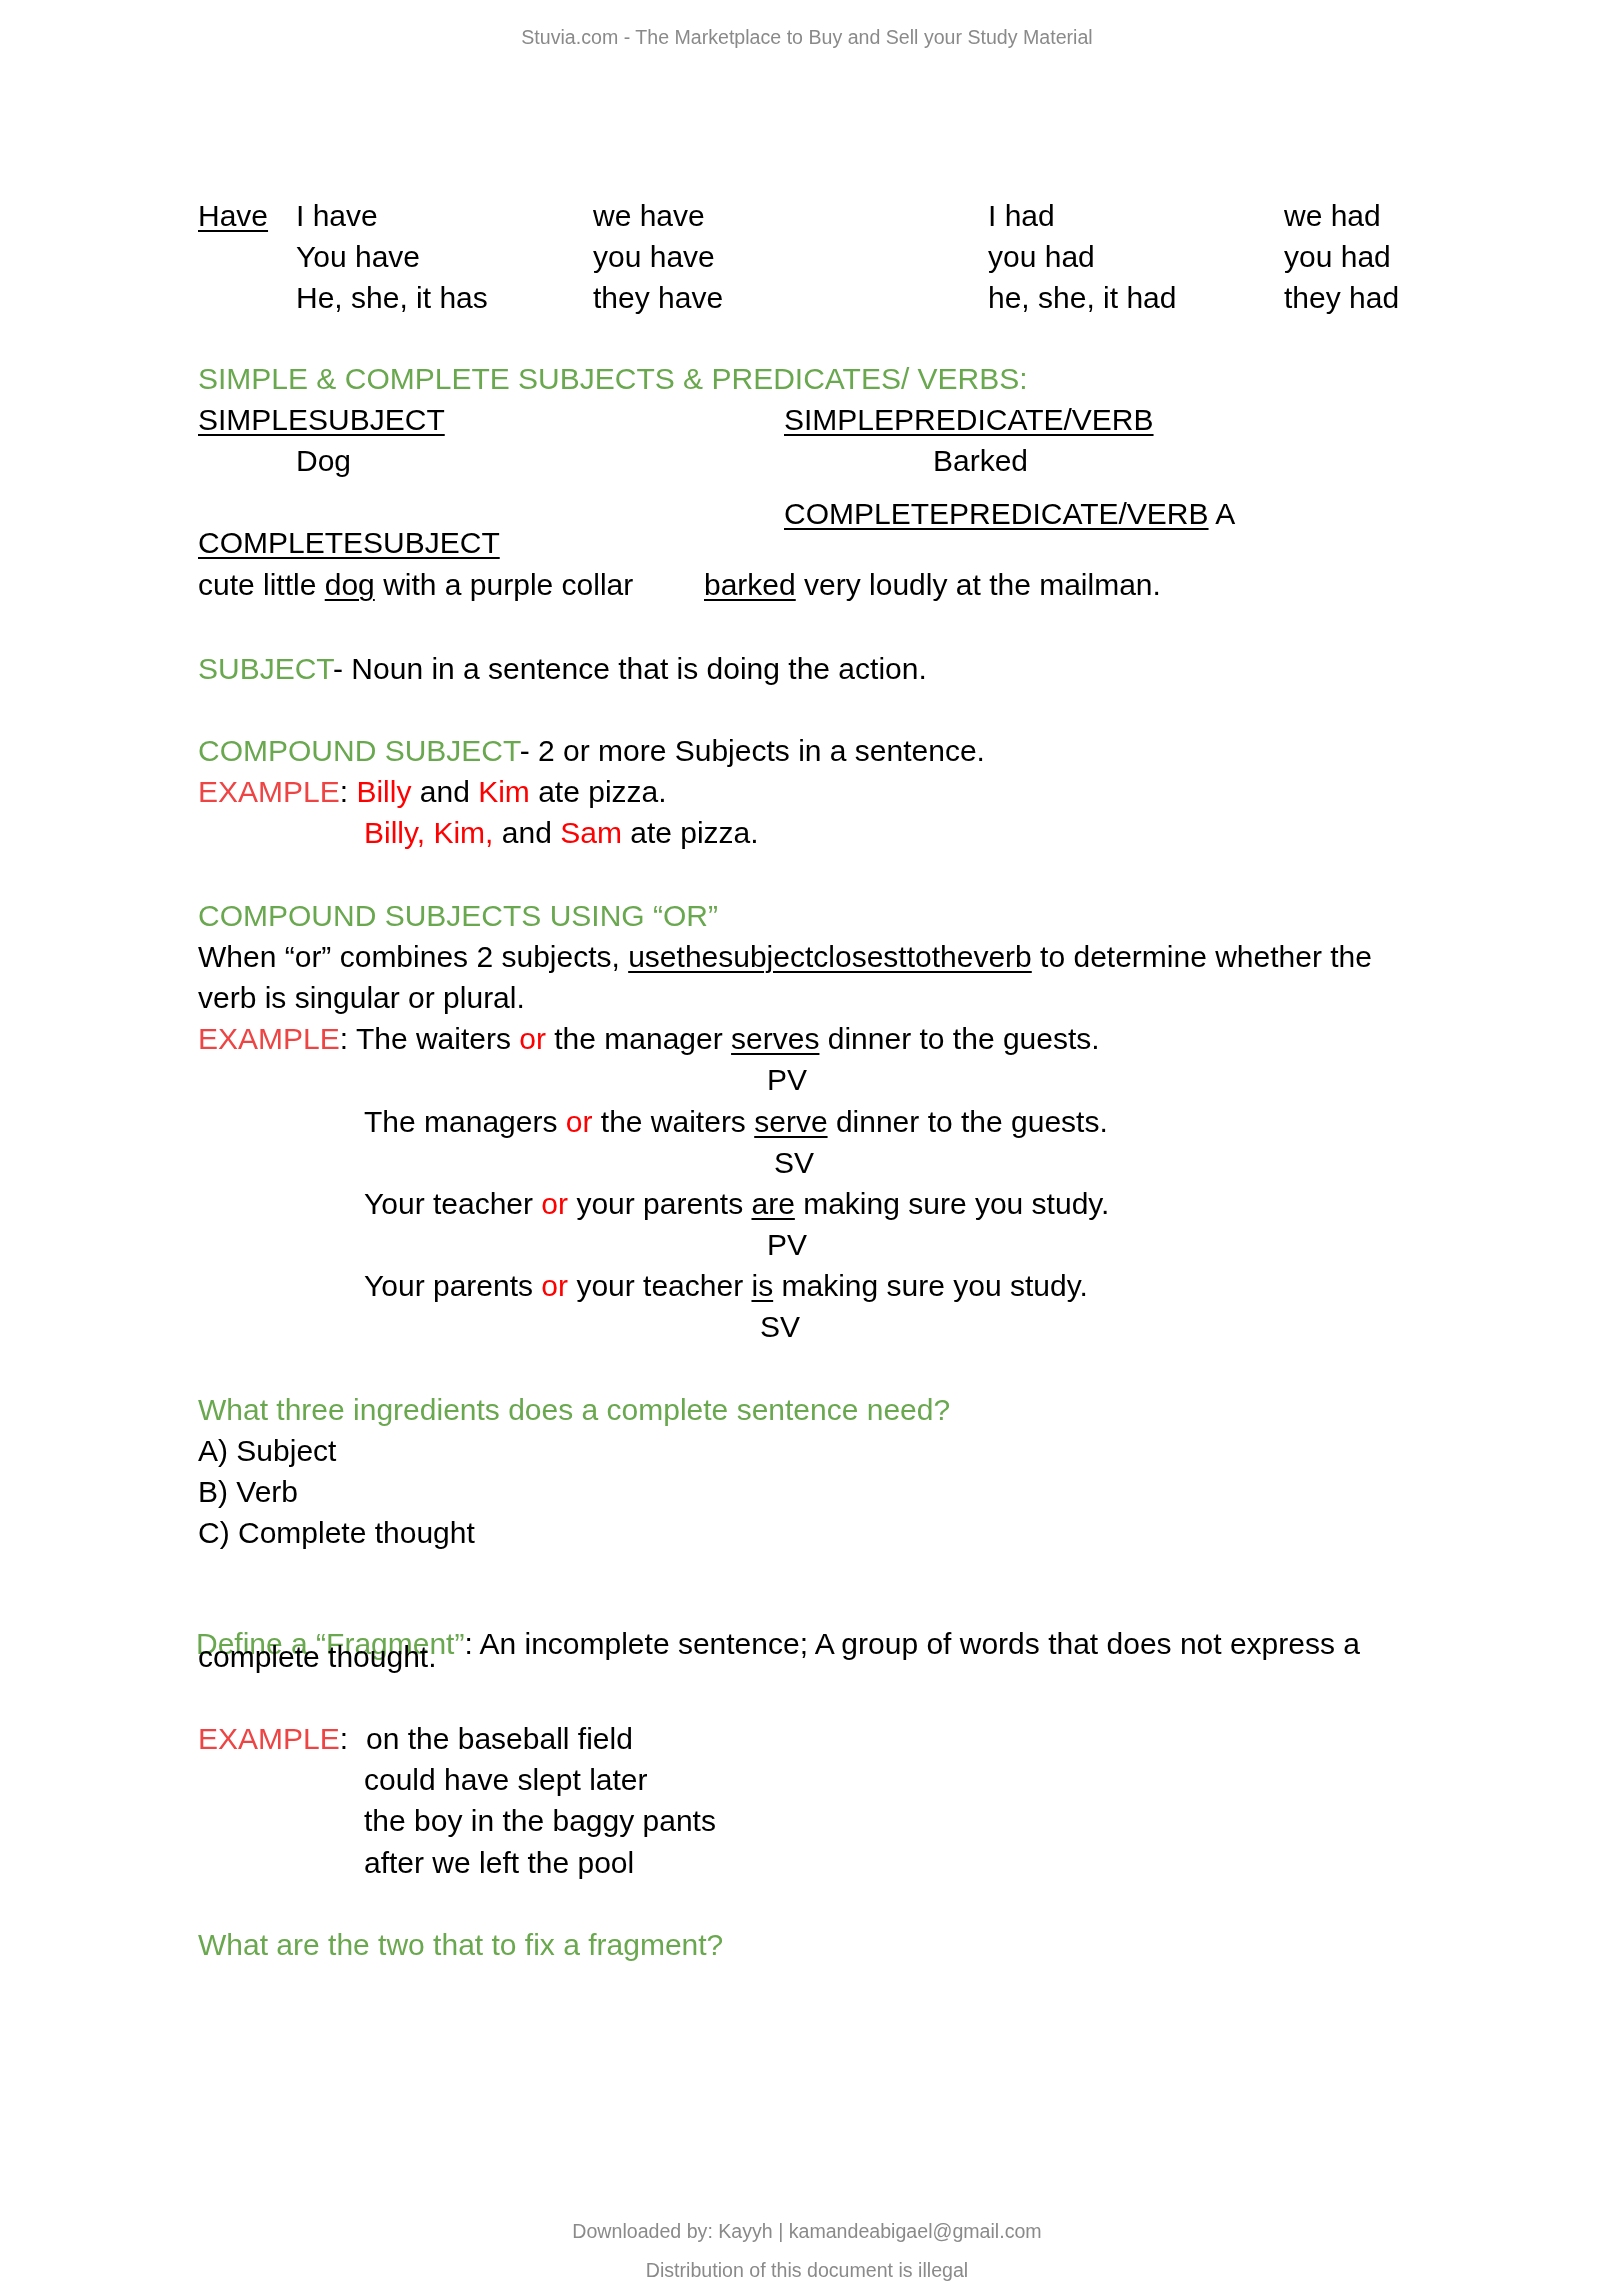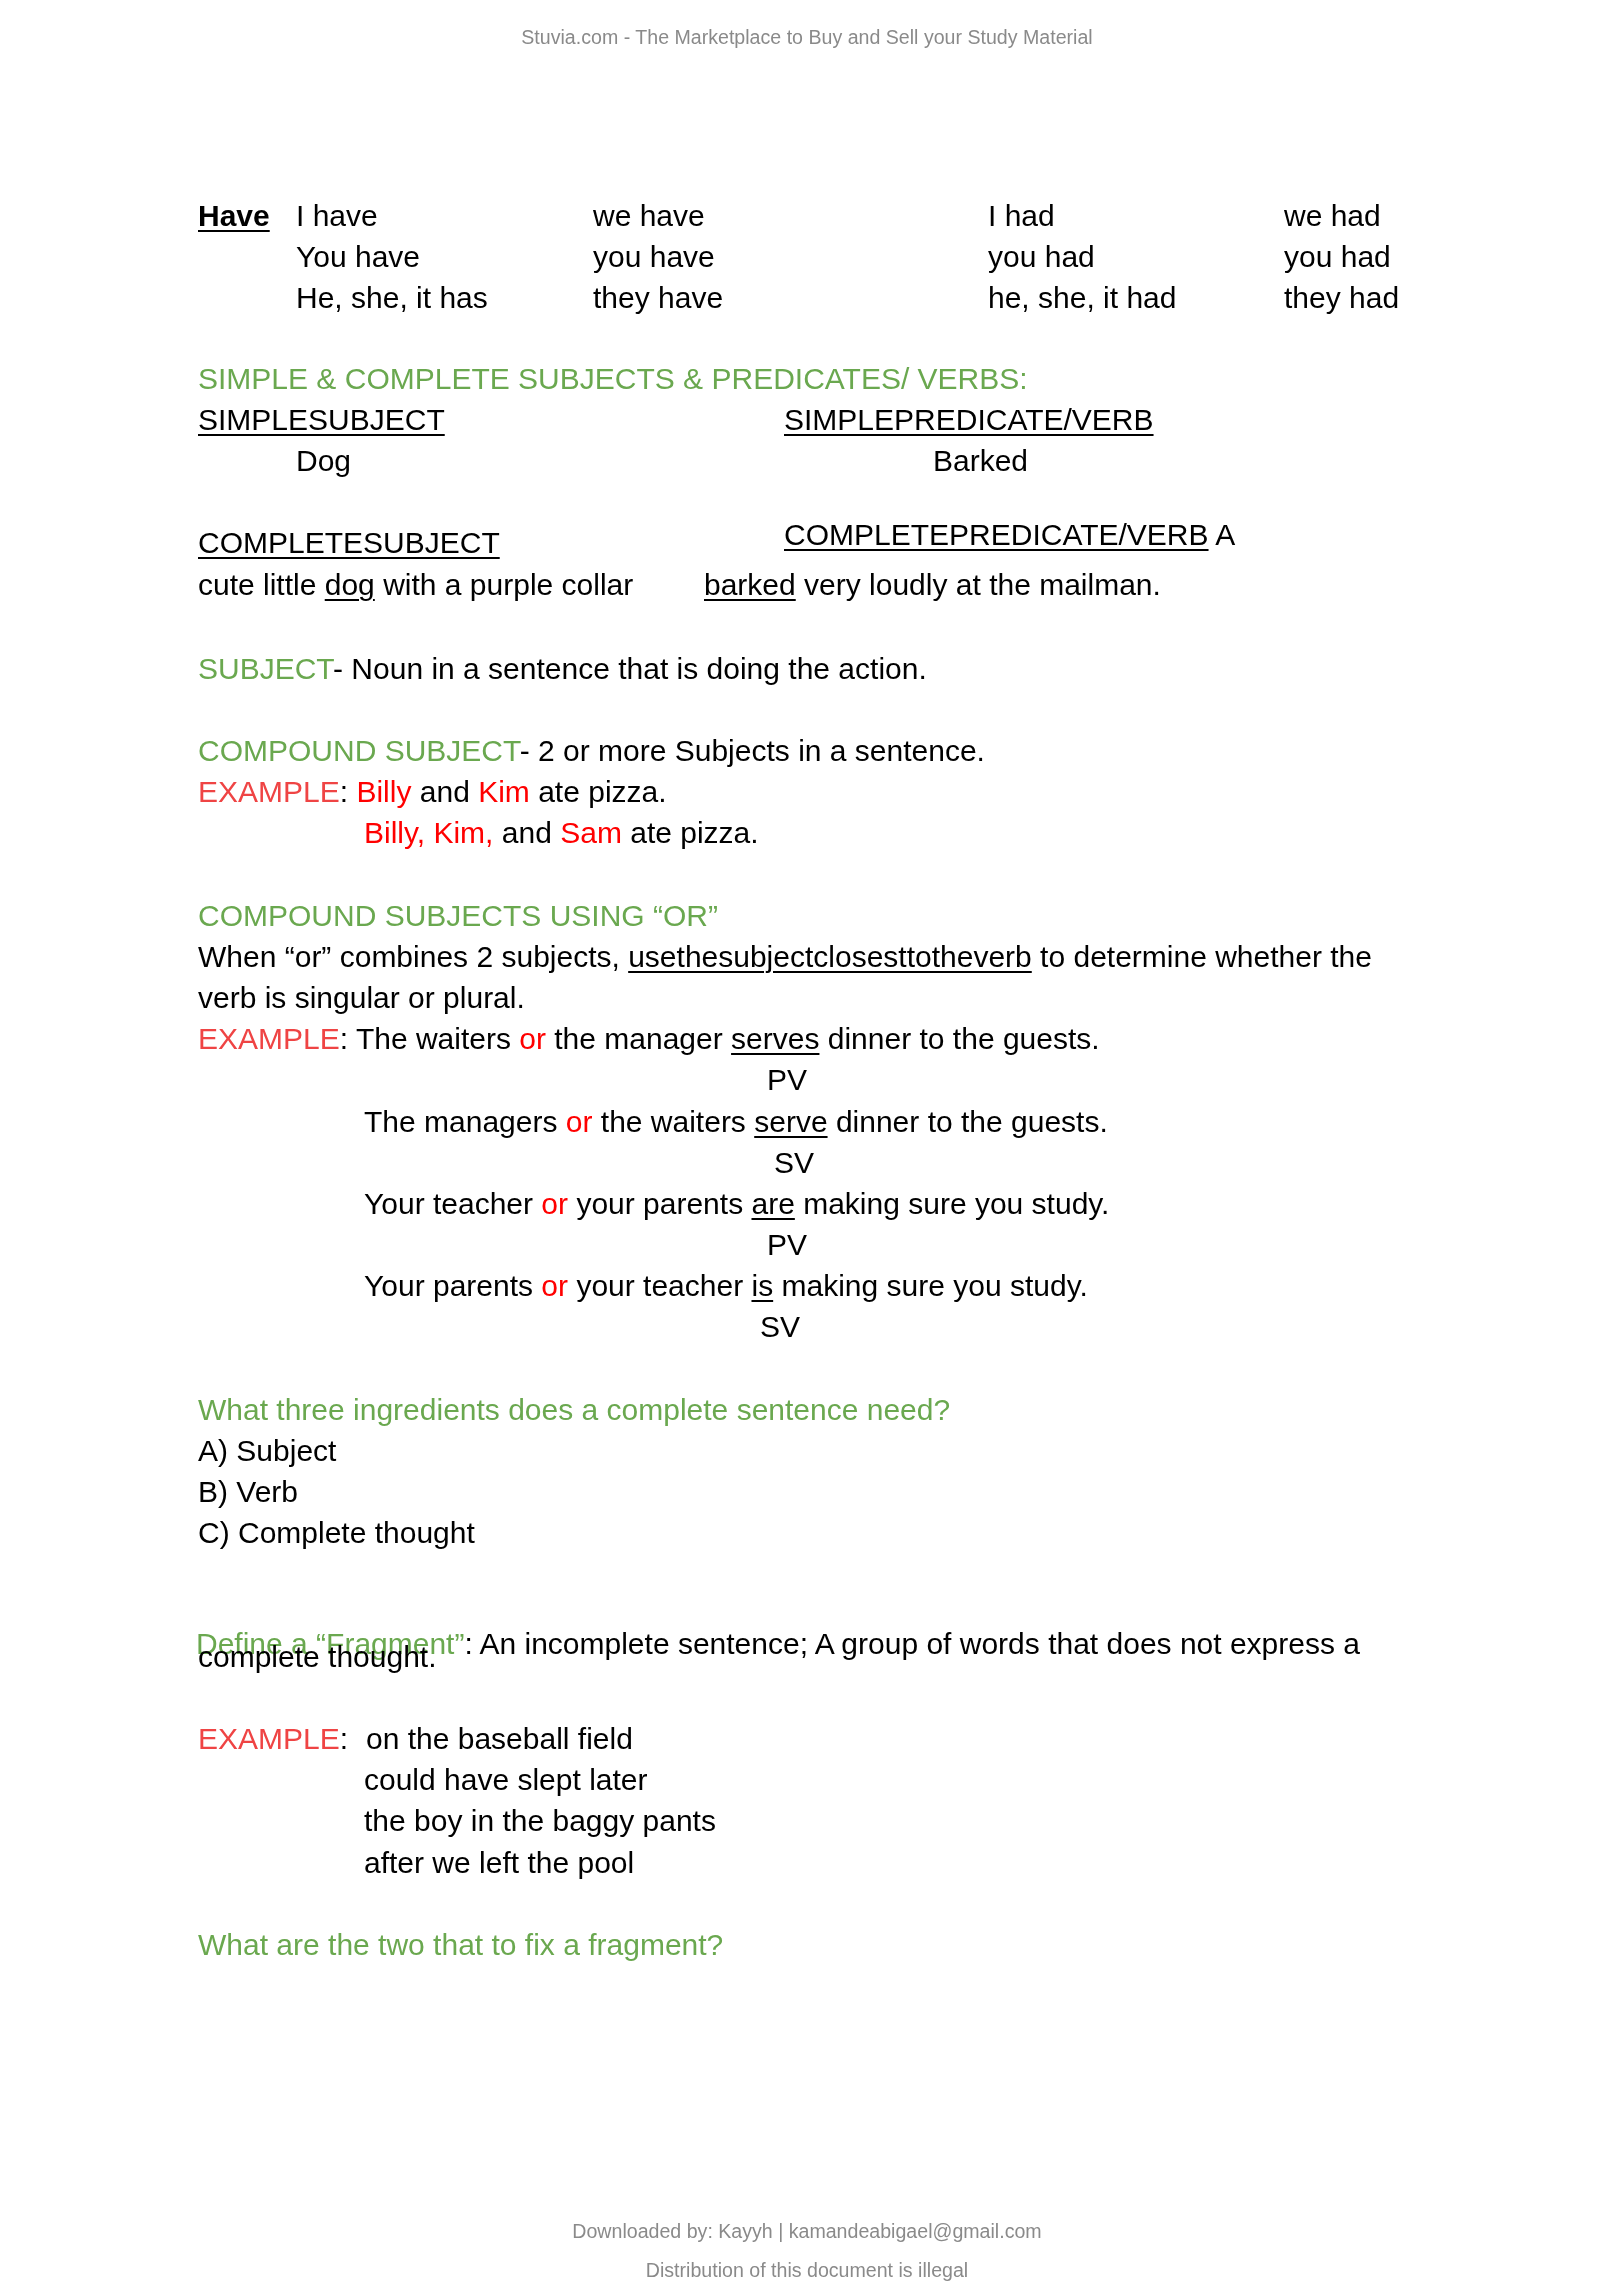--- a/index.html
+++ b/index.html
@@ -5,21 +5,21 @@
   html, body { margin: 0; padding: 0; background: #ffffff; }
   body { width: 1621px; height: 2293px; position: relative; overflow: hidden;
          font-family: "Liberation Sans", sans-serif; color: #000; }
   .t { position: absolute; white-space: nowrap; font-size: 30px; line-height: 35px; }
   .hdr { position: absolute; left: 0; width: 1614px; text-align: center;
          font-size: 19.6px; color: #8a8a8a; }
   .green { color: #6aa84f; }
   .blue { color: #ef4444; }
   .red { color: #ff0000; }
   .u { text-decoration: underline; text-underline-offset: 3.9px; text-decoration-thickness: 2px; }
-  .b { font-weight: bold; }
+  .b { font-weight: normal; }
 </style>
 </head>
 <body>
 
 <div class="hdr" style="top:25.5px;">Stuvia.com - The Marketplace to Buy and Sell your Study Material</div>
 
 <div>
   <span class="t b u" style="left:198px; top:198px;">Have</span>
   <span class="t" style="left:296px; top:198px;">I have</span>
   <span class="t" style="left:296px; top:239px;">You have</span>
@@ -36,21 +36,21 @@
 </div>
 
 <div>
   <span class="t green" style="left:198px; top:361px;">SIMPLE &amp; COMPLETE SUBJECTS &amp; PREDICATES/ VERBS:</span>
   <span class="t u" style="left:198px; top:402px;">SIMPLESUBJECT</span>
   <span class="t u" style="left:784px; top:402px;">SIMPLEPREDICATE/VERB</span>
   <span class="t" style="left:296px; top:443px;">Dog</span>
   <span class="t" style="left:933px; top:443px;">Barked</span>
 
   <span class="t u" style="left:198px; top:525px;">COMPLETESUBJECT</span>
-  <span class="t" style="left:784px; top:517px;"><span class="u">COMPLETEPREDICATE/VERB</span><span> A</span></span>
+  <span class="t" style="left:784px; top:496px;"><span class="u">COMPLETEPREDICATE/VERB</span><span> A</span></span>
 
   <span class="t" style="left:198px; top:567px;"><span>cute little </span><span class="u">dog</span><span> with a purple collar</span></span>
   <span class="t" style="left:704px; top:567px;"><span class="u">barked</span><span> very loudly at the mailman.</span></span>
 </div>
 
 <span class="t" style="left:198px; top:651px;"><span class="green">SUBJECT</span><span>- Noun in a sentence that is doing the action.</span></span>
 
 <div>
   <span class="t" style="left:198px; top:733px;"><span class="green">COMPOUND SUBJECT</span><span>- 2 or more Subjects in a sentence.</span></span>
   <span class="t" style="left:198px; top:774px;"><span class="blue">EXAMPLE</span><span>: </span><span class="red">Billy</span><span> and </span><span class="red">Kim</span><span> ate pizza.</span></span>

